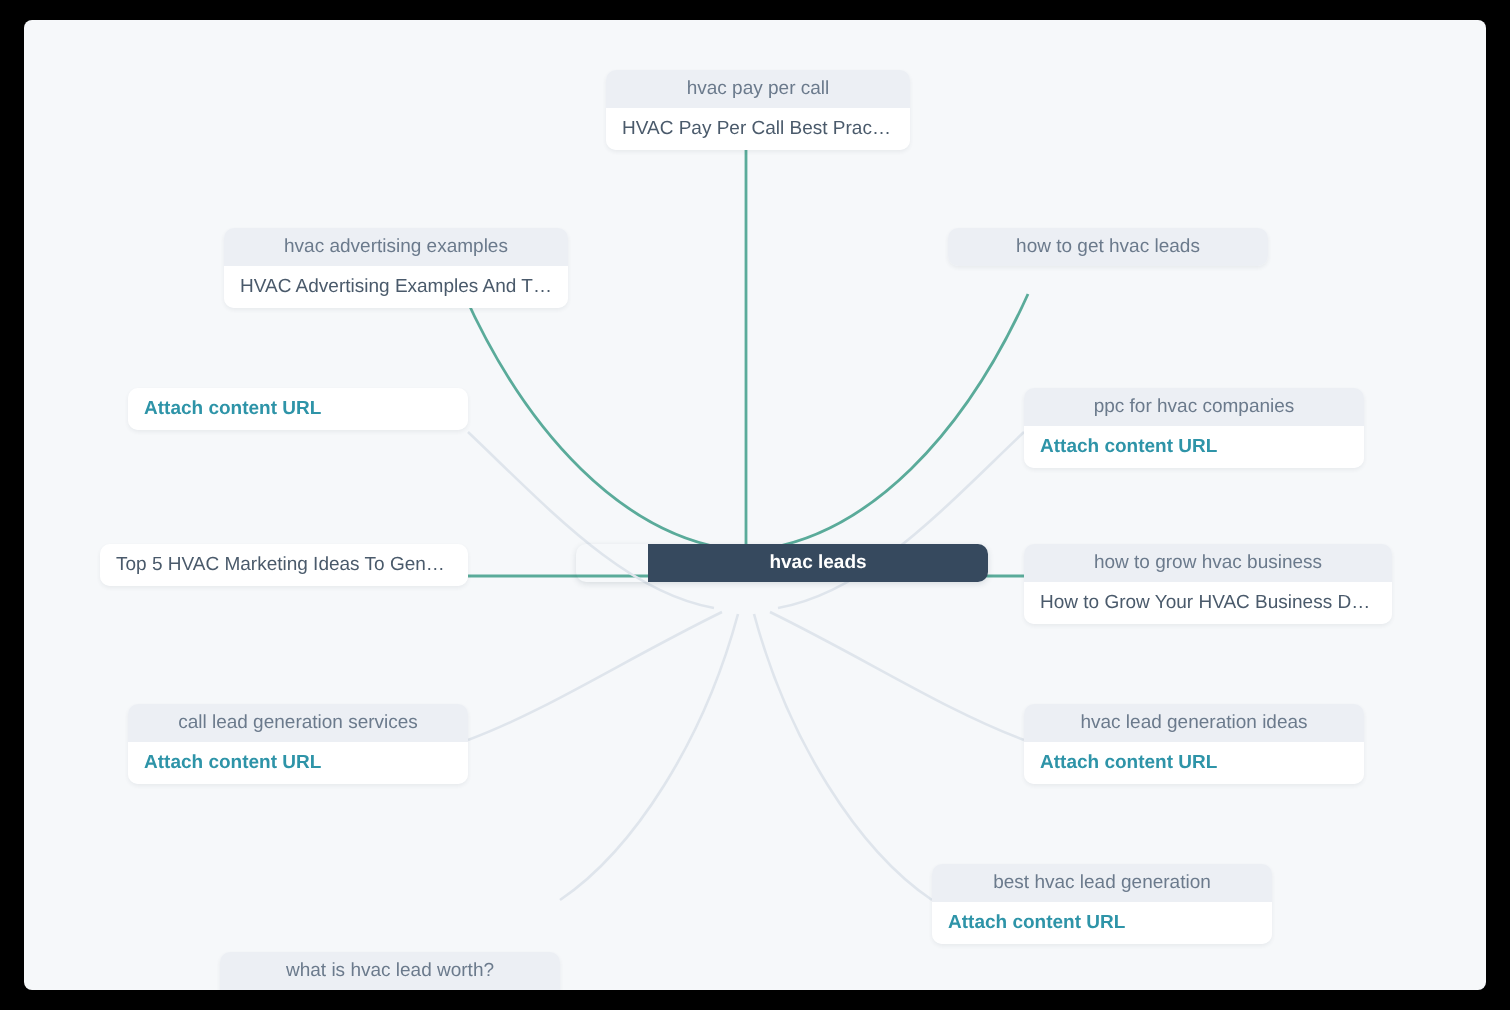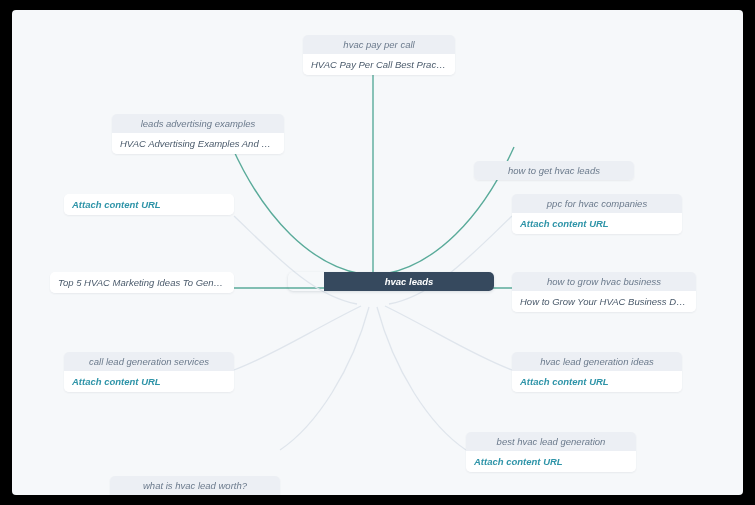--- a/index.html
+++ b/index.html
@@ -16,21 +16,20 @@
 
   #app-frame {
     position: absolute;
     left: 0;
     top: 0;
     width: 755px;
     height: 505px;
     background: #000000;
     border-radius: 26px;
     overflow: hidden;
-    font-style: italic;
   }
 
   #canvas {
     position: absolute;
     left: 12px;
     top: 10px;
     width: 731px;
     height: 485px;
     background: #f6f8fa;
     border-radius: 4px;
@@ -126,25 +125,25 @@
         <path d="M365,297 C382,360 417,415 454,440"></path>
       </g>
     </svg>
 
     <div class="node" style="left:291px; top:25px; width:152px;">
       <div class="node-head">hvac pay per call</div>
       <div class="node-body">HVAC Pay Per Call Best Practices</div>
     </div>
 
     <div class="node" style="left:100px; top:104px; width:172px;">
-      <div class="node-head">leads advertising examples</div>
+      <div class="node-head">hvac advertising examples</div>
       <div class="node-body">HVAC Advertising Examples And The A…</div>
     </div>
 
-    <div class="node" style="left:462px; top:104px; width:160px;margin-top:47px;">
+    <div class="node" style="left:462px; top:104px; width:160px;">
       <div class="node-head">how to get hvac leads</div>
     </div>
 
     <div class="node" style="left:52px; top:184px; width:170px;">
       <div class="node-body attach">Attach content URL</div>
     </div>
 
     <div class="node" style="left:500px; top:184px; width:170px;">
       <div class="node-head">ppc for hvac companies</div>
       <div class="node-body attach">Attach content URL</div>

